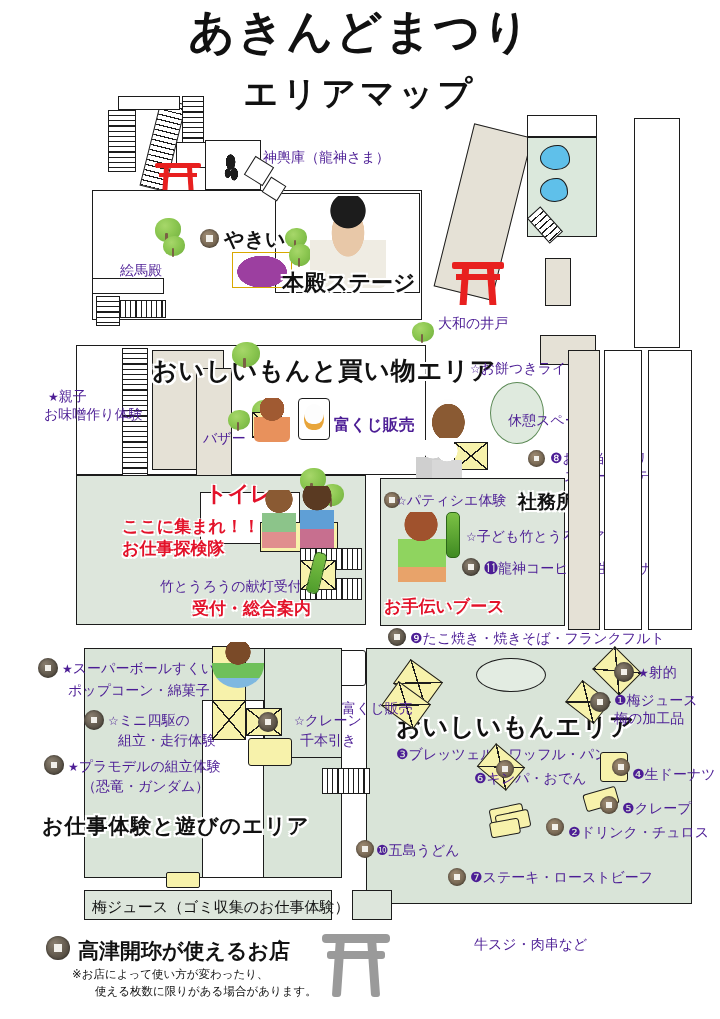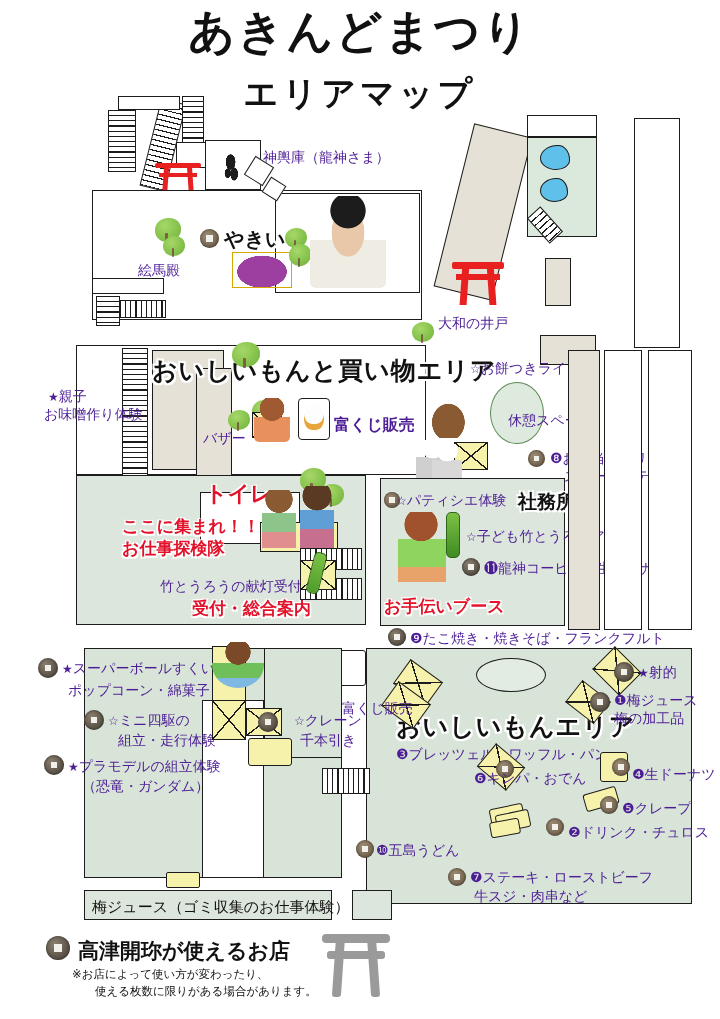--- a/index.html
+++ b/index.html
@@ -174,40 +174,41 @@
   <div class="lbl lbl-m" style="left:263px; top:149px;">神輿庫（龍神さま）</div>
 
   <div class="shape bldg" style="left:92px; top:190px; width:330px; height:130px;"></div>
   <div class="shape bldg" style="left:275px; top:193px; width:145px; height:100px;"></div>
   <div class="shape bldg" style="left:248px; top:160px; width:22px; height:22px; transform:rotate(32deg);"></div>
   <div class="shape bldg" style="left:265px; top:180px; width:18px; height:18px; transform:rotate(32deg);"></div>
   <div class="shape bldg" style="left:92px; top:278px; width:72px; height:16px;"></div>
   <div class="stairs" style="left:96px; top:296px; width:24px; height:30px;"></div>
   <div class="stairs-h" style="left:120px; top:300px; width:46px; height:18px;"></div>
 
-  <div class="lbl lbl-m" style="left:138px; top:262px;">絵馬殿</div>
+  <div class="lbl lbl-m" style="left:120px; top:262px;">絵馬殿</div>
   <div class="tree" style="left:155px; top:218px; width:26px; height:24px;"></div>
   <div class="tree" style="left:163px; top:236px; width:22px; height:20px;"></div>
 
   <div class="coin" style="left:200px; top:229px; width:19px; height:19px;"></div>
   <div class="stage-title" style="left:224px; top:229px; font-size:20px;">やきいも</div>
   <div class="figpatch" style="left:232px; top:252px; width:60px; height:36px;
               background: radial-gradient(ellipse at 50% 55%, #9c3fa0 0 60%, transparent 61%),
                           radial-gradient(circle at 48% 55%, #f4d23b 0 18%, transparent 19%);
               border: 1px solid #d8a800;"></div>
 
   <div class="tree" style="left:285px; top:228px; width:22px; height:20px;"></div>
   <div class="tree" style="left:289px; top:244px; width:22px; height:22px;"></div>
 
   <div class="figpatch" style="left:310px; top:196px; width:76px; height:92px;
               background:
                 radial-gradient(circle at 50% 16%, #1c1c1c 0 20%, transparent 21%),
                 radial-gradient(ellipse at 50% 40%, #e8c8a8 0 30%, transparent 31%),
                 linear-gradient(to bottom, transparent 0 48%, #efece3 48% 100%);
               border-radius: 6px;"></div>
+  <div class="stage-title" style="left:282px; top:272px;">本殿ステージ</div>
 
   <div class="shape bldg-tan" style="left:453px; top:128px; width:60px; height:168px; transform:rotate(14deg);"></div>
   <div class="shape bldg" style="left:527px; top:115px; width:70px; height:22px;"></div>
   <div class="shape pond-area" style="left:527px; top:137px; width:70px; height:100px;"></div>
   <div class="pond" style="left:540px; top:145px; width:30px; height:25px;"></div>
   <div class="pond" style="left:540px; top:178px; width:28px; height:24px;"></div>
   <div class="stairs" style="left:536px; top:208px; width:18px; height:34px; transform:rotate(-42deg);"></div>
   <div class="shape bldg-tan" style="left:545px; top:258px; width:26px; height:48px;"></div>
   <div class="shape bldg-tan" style="left:540px; top:335px; width:56px; height:30px;"></div>
   <div class="shape bldg" style="left:634px; top:118px; width:46px; height:230px;"></div>
@@ -388,21 +389,21 @@
 
   <div class="coin" style="left:356px; top:840px; width:18px; height:18px;"></div>
   <div class="lbl lbl-m" style="left:376px; top:842px;">
     <span>❿</span><span>五島うどん</span>
   </div>
 
   <div class="coin" style="left:448px; top:868px; width:18px; height:18px;"></div>
   <div class="lbl lbl-m" style="left:470px; top:870px;font-family:Liberation Serif, serif;">
     <span>❼</span><span>ステーキ・ローストビーフ</span>
   </div>
-  <div class="lbl lbl-m" style="left:474px; top:888px;">牛スジ・肉串など</div>
+  <div class="lbl lbl-m" style="left:474px; top:936px;">牛スジ・肉串など</div>
 
   <div class="shape green2" style="left:84px; top:648px; width:258px; height:230px;"></div>
   <div class="shape bldg" style="left:202px; top:700px; width:62px; height:178px;"></div>
   <div class="shape green2" style="left:264px; top:648px; width:78px; height:110px;"></div>
 
   <div class="coin dark" style="left:38px; top:658px; width:20px; height:20px;"></div>
   <div class="lbl lbl-m" style="left:62px; top:660px;">
     <span class="star">★</span><span>スーパーボールすくい</span>
   </div>
   <div class="lbl lbl-m" style="left:68px; top:682px;">ポップコーン・綿菓子</div>
@@ -430,20 +431,21 @@
   <div class="coin dark" style="left:258px; top:712px; width:20px; height:20px;"></div>
   <div class="figpatch" style="left:248px; top:738px; width:44px; height:28px;
               background:#f7f2ab; border:1.3px solid #1c1c1c; border-radius:3px;"></div>
   <div class="lbl lbl-m" style="left:294px; top:712px;">
     <span class="star">☆</span><span>クレーン</span>
   </div>
   <div class="lbl lbl-m" style="left:300px; top:732px;">千本引き</div>
 
   <div class="stairs-h" style="left:322px; top:768px; width:48px; height:26px;"></div>
 
+  <div class="area-title smaller" style="left:42px; top:816px;">お仕事体験と遊びのエリア</div>
 
   <div class="shape green" style="left:84px; top:890px; width:248px; height:30px;"></div>
   <div class="bottom-bar-label" style="left:92px; top:898px;">梅ジュース（ゴミ収集のお仕事体験）</div>
   <div class="figpatch" style="left:166px; top:872px; width:34px; height:16px; background:#f7f2ab; border:1.3px solid #1c1c1c; border-radius:2px;"></div>
   <div class="shape green" style="left:352px; top:890px; width:40px; height:30px;"></div>
 
   <div class="coin dark" style="left:46px; top:936px; width:24px; height:24px;"></div>
   <div class="legend-title" style="left:78px; top:937px;">高津開珎が使えるお店</div>
   <div class="legend-note" style="left:72px; top:966px;">※お店によって使い方が変わったり、
 　　使える枚数に限りがある場合があります。</div>

